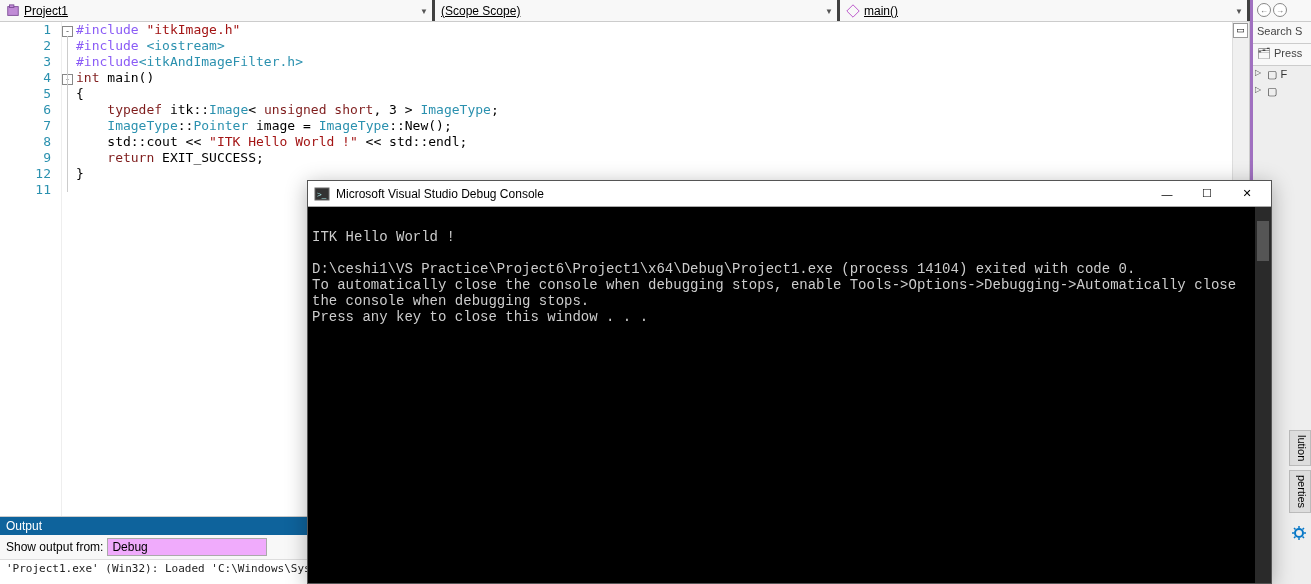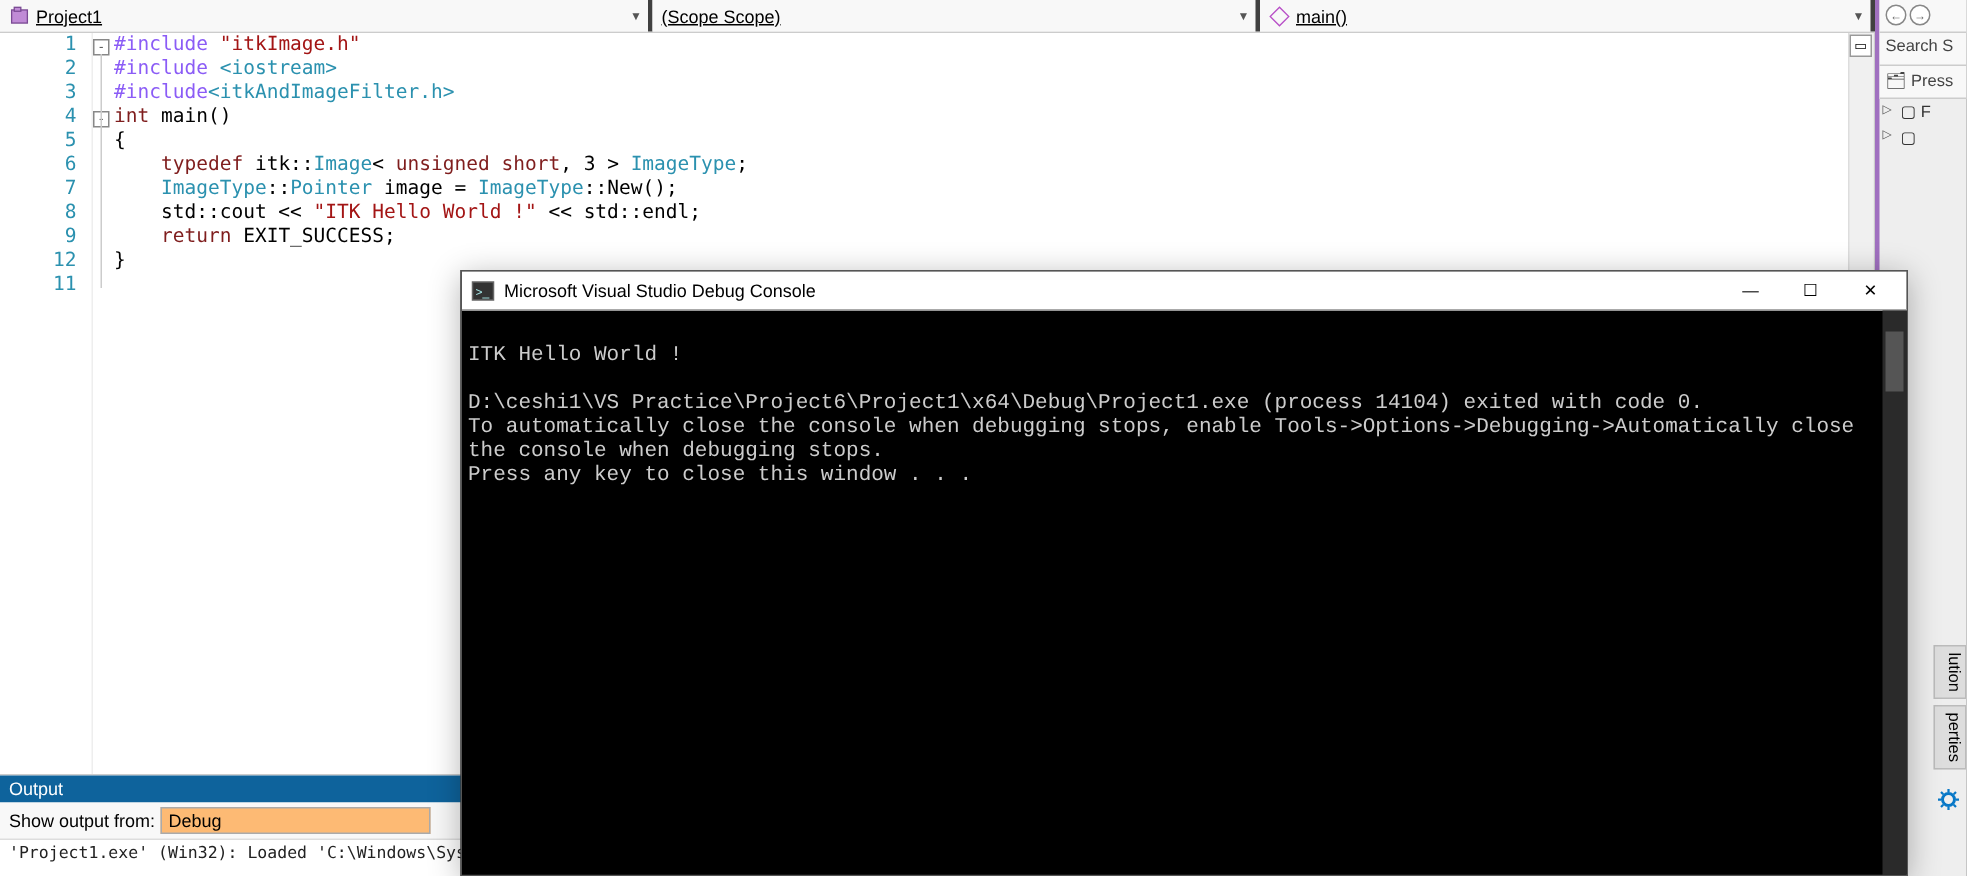--- a/index.html
+++ b/index.html
@@ -29,21 +29,21 @@
   .typ { color: #2b91af; margin-top: 13px; }
   .pp { color: #8b5cf6; }
   .editor-scroll-v { position: absolute; right: 0; top: 0; width: 17px; height: 100%; background: #f0f0f0; border-left: 1px solid #ddd; }
   .scroll-btn-box { position: absolute; right: 1px; top: 1px; width: 15px; height: 15px; border: 1px solid #999; background: #fff; font-size: 9px; text-align: center; line-height: 13px; }
   
   
   .output-panel { position: absolute; left: 0; top: 516px; width: 1250px; height: 68px; background: #fff; border-top: 1px solid #ccc; }
   .output-title { background: #0e639c; color: #fff; padding: 2px 6px; font-size: 12px; }
   .output-toolbar { display: flex; align-items: center; padding: 3px 6px; border-bottom: 1px solid #ddd; background: #f8f8f8; }
   .output-toolbar label { margin-right: 4px; }
-  .output-src { border: 1px solid #aaa; padding: 1px 4px; width: 180px; background: #fdba74; }
+  .output-src { border: 1px solid #aaa; padding: 1px 4px; width: 160px; background: #f0abfc; }
   .output-text { font-family: Consolas, monospace; font-size: 11px; padding: 2px 6px; white-space: pre; color: #222; }
   
   
   .right-strip { position: absolute; left: 1250px; top: 0; width: 61px; height: 584px; background: #eee; border-left: 3px solid #a070c0; }
   .right-row { height: 22px; border-bottom: 1px solid #ccc; padding: 3px 4px; font-size: 11px; overflow: hidden; white-space: nowrap; color: #444; background: #f8f8f8; }
   .arrow-btns { display:flex; gap:2px; }
   .circ { width:14px; height:14px; border-radius:50%; border:1px solid #888; display:inline-flex; align-items:center; justify-content:center; font-size:8px; color:#666; background:#fff; }
   .tree-item { padding: 2px 4px 2px 14px; font-size: 11px; color: #333; position: relative; }
   .tree-item::before { content: "▷"; position: absolute; left: 2px; font-size: 8px; color: #555; }
   

